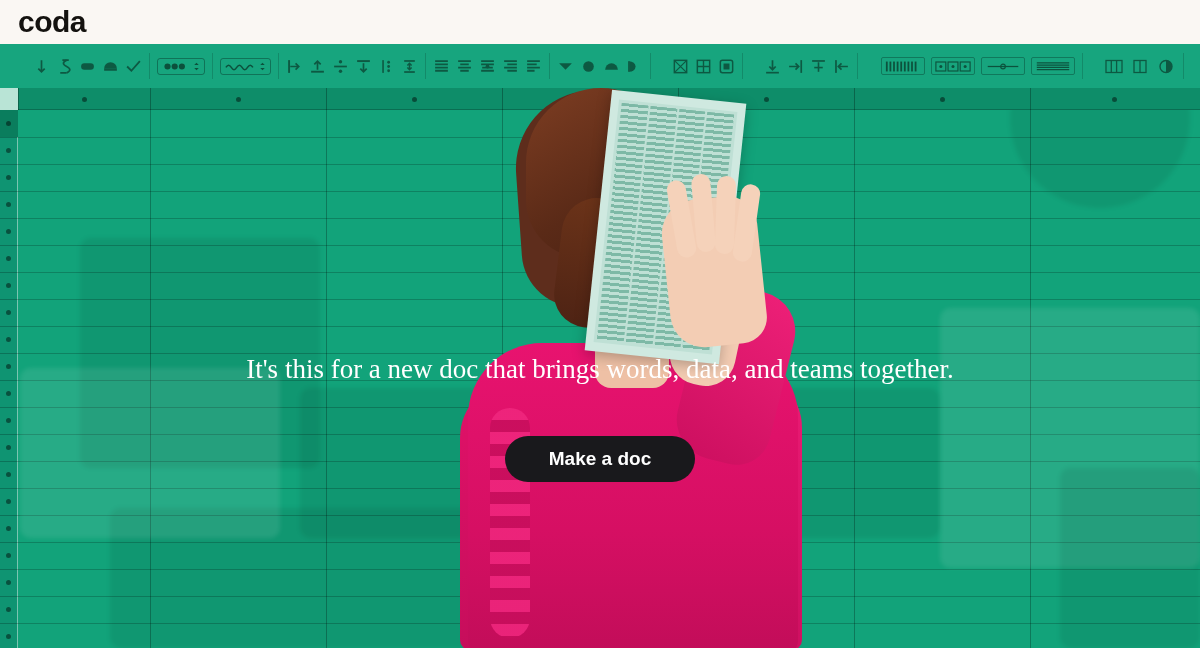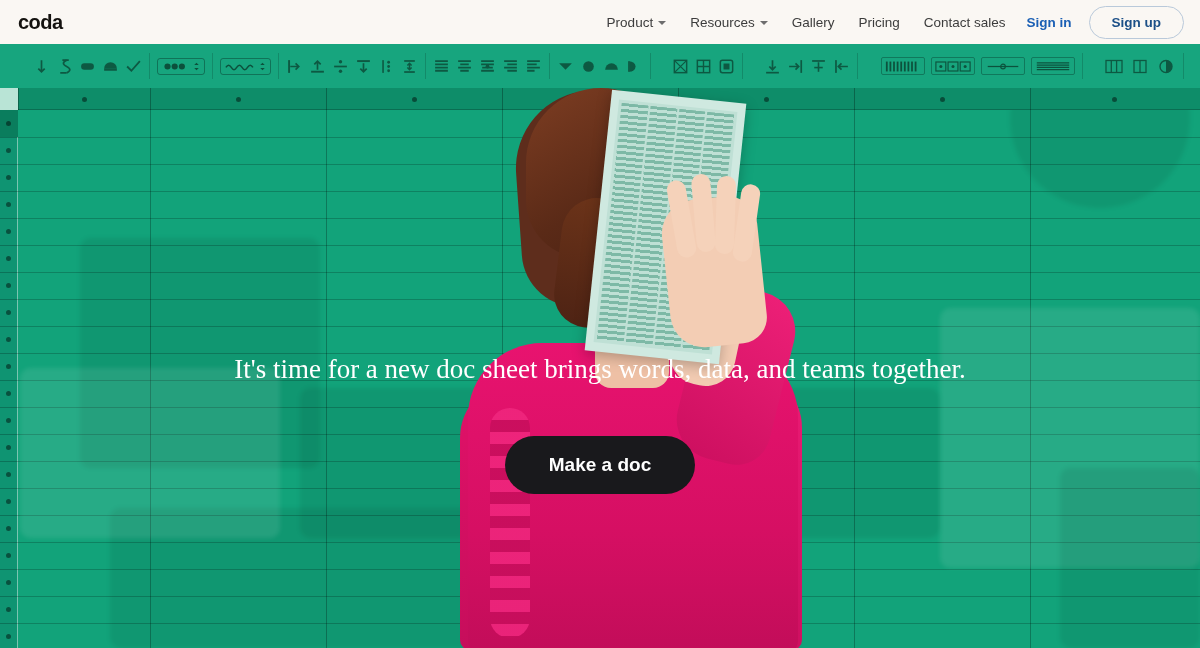--- a/index.html
+++ b/index.html
@@ -11,21 +11,21 @@
 
   
   .navbar{
     position:absolute; top:0; left:0; width:1200px; height:44px;
     background:#faf7f3;
     display:flex; align-items:center;
     z-index:60;
   }
   .logo{
     margin-left:18px;
-    font-size:20px; font-weight:bold; letter-spacing:-0.5px;
+    font-size:30px; font-weight:bold; letter-spacing:-0.5px;
     color:#14120f; line-height:1;
   }
   .nav-right{
     margin-left:auto; display:flex; align-items:center; gap:0px;
     padding-right:16px;
   }
   .nav-link{
     font-size:13.5px; color:#3c3c3c; padding:6px 12px;
     white-space:nowrap; cursor:pointer; display:flex; align-items:center; gap:5px;
   }
@@ -218,44 +218,29 @@
   .subhead{
     position:absolute; top:265px; left:0; width:1200px;
     text-align:center; color:#fff;
     font-family:"Liberation Serif", serif;
     font-size:27px; line-height:1.2;
   }
   .cta-wrap{ position:absolute; top:348px; left:0; width:1200px; text-align:center; }
   .cta{
     display:inline-block; background:#19191c; color:#fff;
     font-size:19px; font-weight:bold;
-    padding:18px 44px; border-radius:34px; border:none; cursor:pointer;
+    padding:12px 44px; border-radius:34px; border:none; cursor:pointer;
   }
 </style>
 </head>
 <body>
 
 <div class="navbar">
   <div class="logo">coda</div>
 
-  <div class="nav-right">
-    <div class="nav-link">
-      <span>Product</span>
-      <span class="caret"></span>
-    </div>
-    <div class="nav-link">
-      <span>Resources</span>
-      <span class="caret"></span>
-    </div>
-    <div class="nav-link">Gallery</div>
-    <div class="nav-link">Pricing</div>
-    <div class="nav-link">Contact sales</div>
-    <div class="nav-link signin">Sign in</div>
-    <button class="signup-btn">Sign up</button>
-  </div>
 </div>
 
 <div class="toolbar">
 
   <div class="tb-group" style="margin-left:26px;">
     <div class="tb-ico">
         <svg viewBox="0 0 16 16">
           <path d="M8 2v11M5 10l3 3 3-3" stroke="#0a3c2c" stroke-width="1.6" fill="none"></path>
         </svg>
       </div>
@@ -648,19 +633,19 @@
     </div>
 
     <div class="hand"></div>
     <div class="finger" style="left:242px; top:92px;  transform:rotate(-10deg);"></div>
     <div class="finger" style="left:264px; top:86px;  transform:rotate(-5deg);"></div>
     <div class="finger" style="left:286px; top:88px;  transform:rotate(2deg);"></div>
     <div class="finger" style="left:307px; top:96px;  transform:rotate(8deg);"></div>
   </div>
 
   <div class="hero-text">
-    <div class="subhead">It's time for a new doc sheet brings words, data, and teams together.</div>
+    <div class="subhead">It's this for a new doc that brings words, data, and teams together.</div>
     <div class="cta-wrap">
       <button class="cta">Make a doc</button>
     </div>
   </div>
 
 </div>
 
 </body></html>

